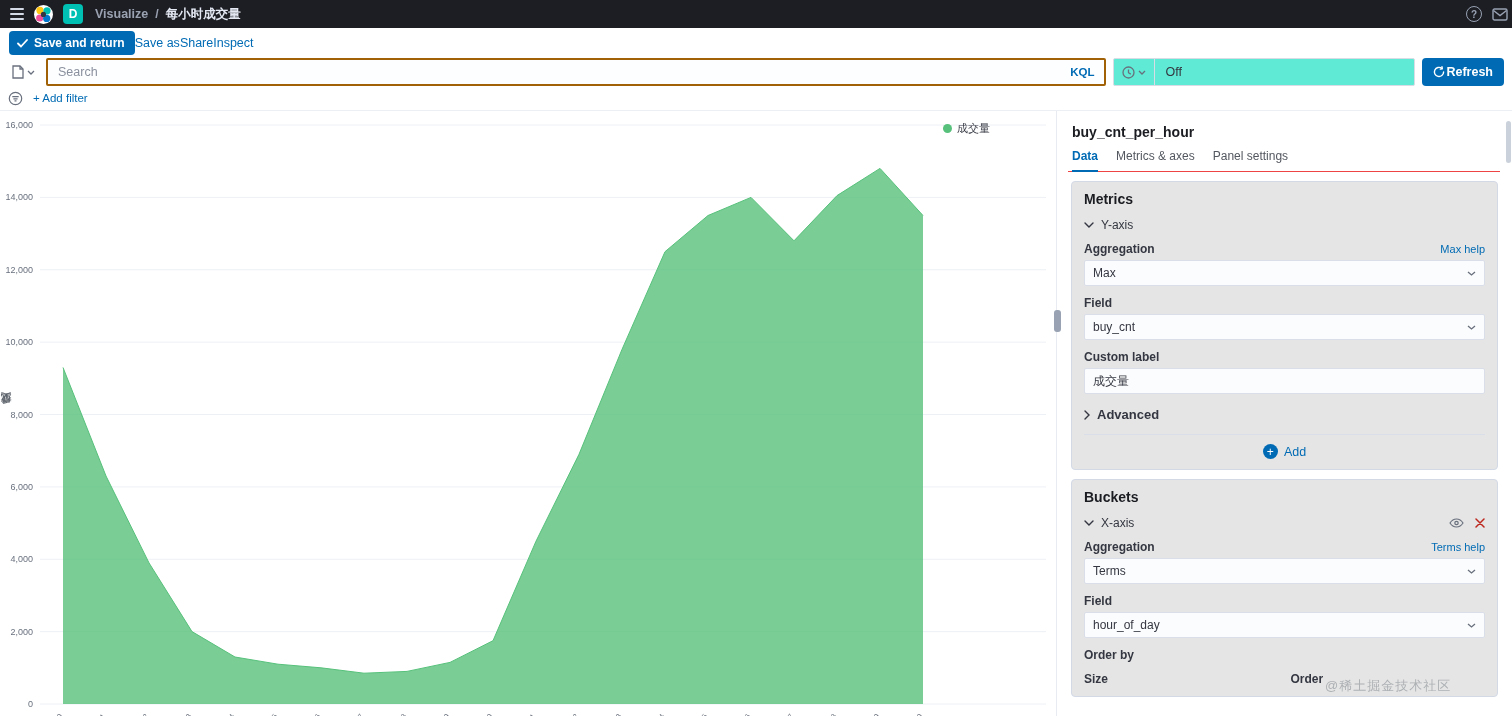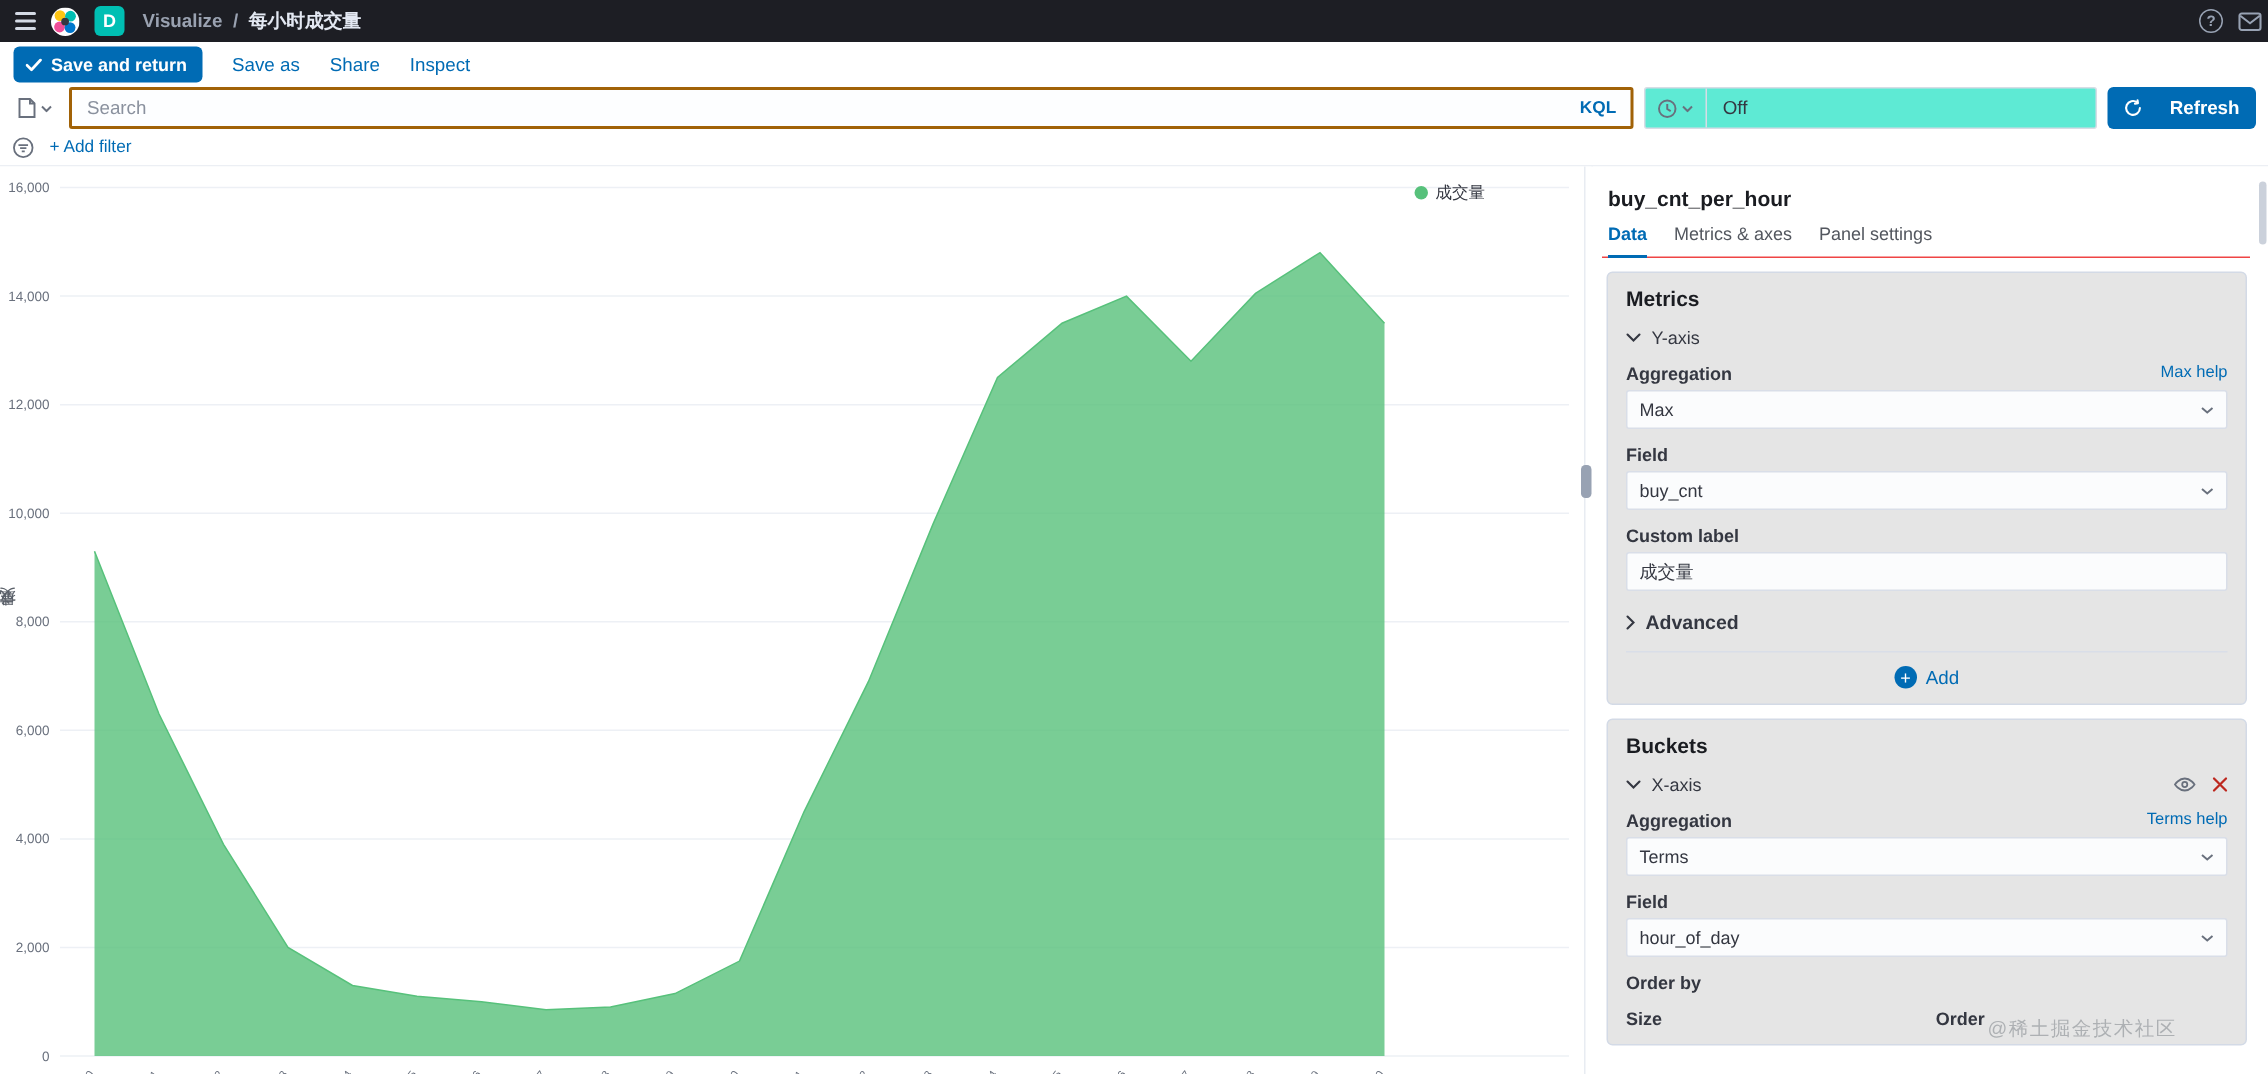--- a/index.html
+++ b/index.html
@@ -19,21 +19,21 @@
                  font-size:12px; font-weight:700; display:flex; align-items:center; justify-content:center; cursor:pointer; }
   .breadcrumbs { display:flex; align-items:center; gap:7px; font-size:12.5px; color:#9AA2B1; margin-left:2px;font-weight:bold; }
   .breadcrumbs .current { color:#E3E8F2; }
   .nav-spacer { flex:1; }
   .help-circle { width:16px; height:16px; border:1.3px solid #98A2B3; border-radius:50%;
                  color:#98A2B3; font-size:10px; font-weight:700; display:flex; align-items:center; justify-content:center; cursor:pointer; }
   .nav-right-icon { color:#98A2B3; cursor:pointer; margin-right:-6px; }
 
   
   .toolbar { position:absolute; top:28px; left:0; right:0; height:30px; background:#fff;
-             display:flex; align-items:center; padding:0 9px; gap:20px; }
+             display:flex; align-items:center; padding:0 9px; }
   .btn-save-return { height:24px; background:#006BB4; color:#fff; border:none; border-radius:4px;
                      padding:0 10px 0 8px; font-size:12px; font-weight:600; display:flex; align-items:center; gap:6px; cursor:pointer;
                      font-family:inherit; }
   .toolbar-link { color:#006BB4; font-size:12.5px; cursor:pointer; text-decoration:none; }
 
   
   .querybar { position:absolute; top:58px; left:0; right:0; height:28px;
               display:flex; align-items:center; padding:0 8px; gap:7px; background:#fff; }
   .sq-btn { display:flex; align-items:center; gap:3px; color:#69707D; padding:0 4px; cursor:pointer; }
   .search-box { flex:1; height:28px; border:2px solid #a16207; border-radius:2px; background:#FDFEFF;
@@ -41,21 +41,21 @@
   .search-box input { flex:1; border:none; outline:none; background:transparent; font-size:12.5px;
                       color:#343741; font-family:inherit; }
   .search-box input::placeholder { color:#8A919E; }
   .kql-btn { color:#006BB4; font-size:11.5px; font-weight:600; padding-left:10px; cursor:pointer; }
   .datepicker { width:302px; height:28px; border:1px solid #D7DCE5; border-radius:2px; background:#5eead4;
                 display:flex; align-items:center; flex-shrink:0; }
   .clock-btn { height:100%; padding:0 8px; display:flex; align-items:center; gap:3px; color:#69707D;
                border-right:1px solid #D7DCE5; cursor:pointer; }
   .dp-text { padding-left:10px; font-size:12.5px; color:#343741; }
   .refresh-btn { height:28px; background:#006BB4; color:#fff; border:none; border-radius:4px; padding:0 11px;
-                 display:flex; align-items:center; gap:18px; font-size:12.5px; font-weight:600; cursor:pointer;
+                 display:flex; align-items:center; gap:1px; font-size:12.5px; font-weight:600; cursor:pointer;
                  flex-shrink:0; font-family:inherit; }
 
   
   .filterbar { position:absolute; top:86px; left:0; right:0; height:25px; background:#fff;
                display:flex; align-items:center; padding:0 8px; gap:10px; border-bottom:1px solid #ECEFF4; }
   .filter-icon-btn { color:#69707D; display:flex; align-items:center; cursor:pointer; }
   .add-filter { color:#006BB4; font-size:11.5px; cursor:pointer; }
 
   
   .chart-region { position:absolute; top:111px; left:0; width:1056px; height:605px; background:#fff; }
@@ -78,21 +78,21 @@
                      background:#CBD1DB; cursor:pointer; }
   .panel-title { font-size:14px; font-weight:700; color:#1A1C21; padding-left:4px; }
   .tabs { display:flex; gap:18px; margin-top:9px; border-bottom:1px solid #ef4444; padding-left:4px; }
   .tab { font-size:12px; color:#53575F; padding-bottom:7px; cursor:pointer; }
   .tab.active { color:#006BB4; font-weight:600; border-bottom:2px solid #006BB4; margin-bottom:-1px; }
   .cards { margin-top:9px; display:flex; flex-direction:column; gap:9px; padding:0 2px 0 3px; }
   .card { border:1px solid #D3DAE6; border-radius:4px; background:#e5e5e5; padding:9px 12px 10px; }
   .card-heading { font-size:14px; font-weight:700; color:#1A1C21; }
   .accordion-row { display:flex; align-items:center; gap:7px; margin-top:11px; font-size:12px; color:#343741; cursor:pointer; }
   .accordion-actions { margin-left:auto; display:flex; align-items:center; gap:11px; }
-  .form-label-row { display:flex; justify-content:space-between; align-items:flex-start; margin-top:10px; }
+  .form-label-row { display:flex; justify-content:space-between; align-items:center; margin-top:10px; }
   .form-label { font-size:12px; font-weight:600; color:#343741; }
   .help-link { font-size:11px; color:#006BB4; cursor:pointer; }
   .select { margin-top:4px; height:26px; background:#FBFCFD; border:1px solid #D9DEE8; border-radius:2px;
             display:flex; align-items:center; justify-content:space-between; padding:0 8px; font-size:12px;
             color:#343741; cursor:pointer; }
   .text-input { margin-top:4px; width:100%; height:26px; background:#FBFCFD; border:1px solid #D9DEE8;
                 border-radius:2px; padding:0 8px; font-size:12px; color:#343741; font-family:inherit; outline:none; }
   .advanced-row { display:flex; align-items:center; gap:7px; margin-top:13px; font-size:13px; font-weight:600;
                   color:#343741; cursor:pointer; }
   .add-row { border-top:1px solid #D9DEE8; margin-top:12px; padding-top:9px; display:flex; justify-content:center; }

